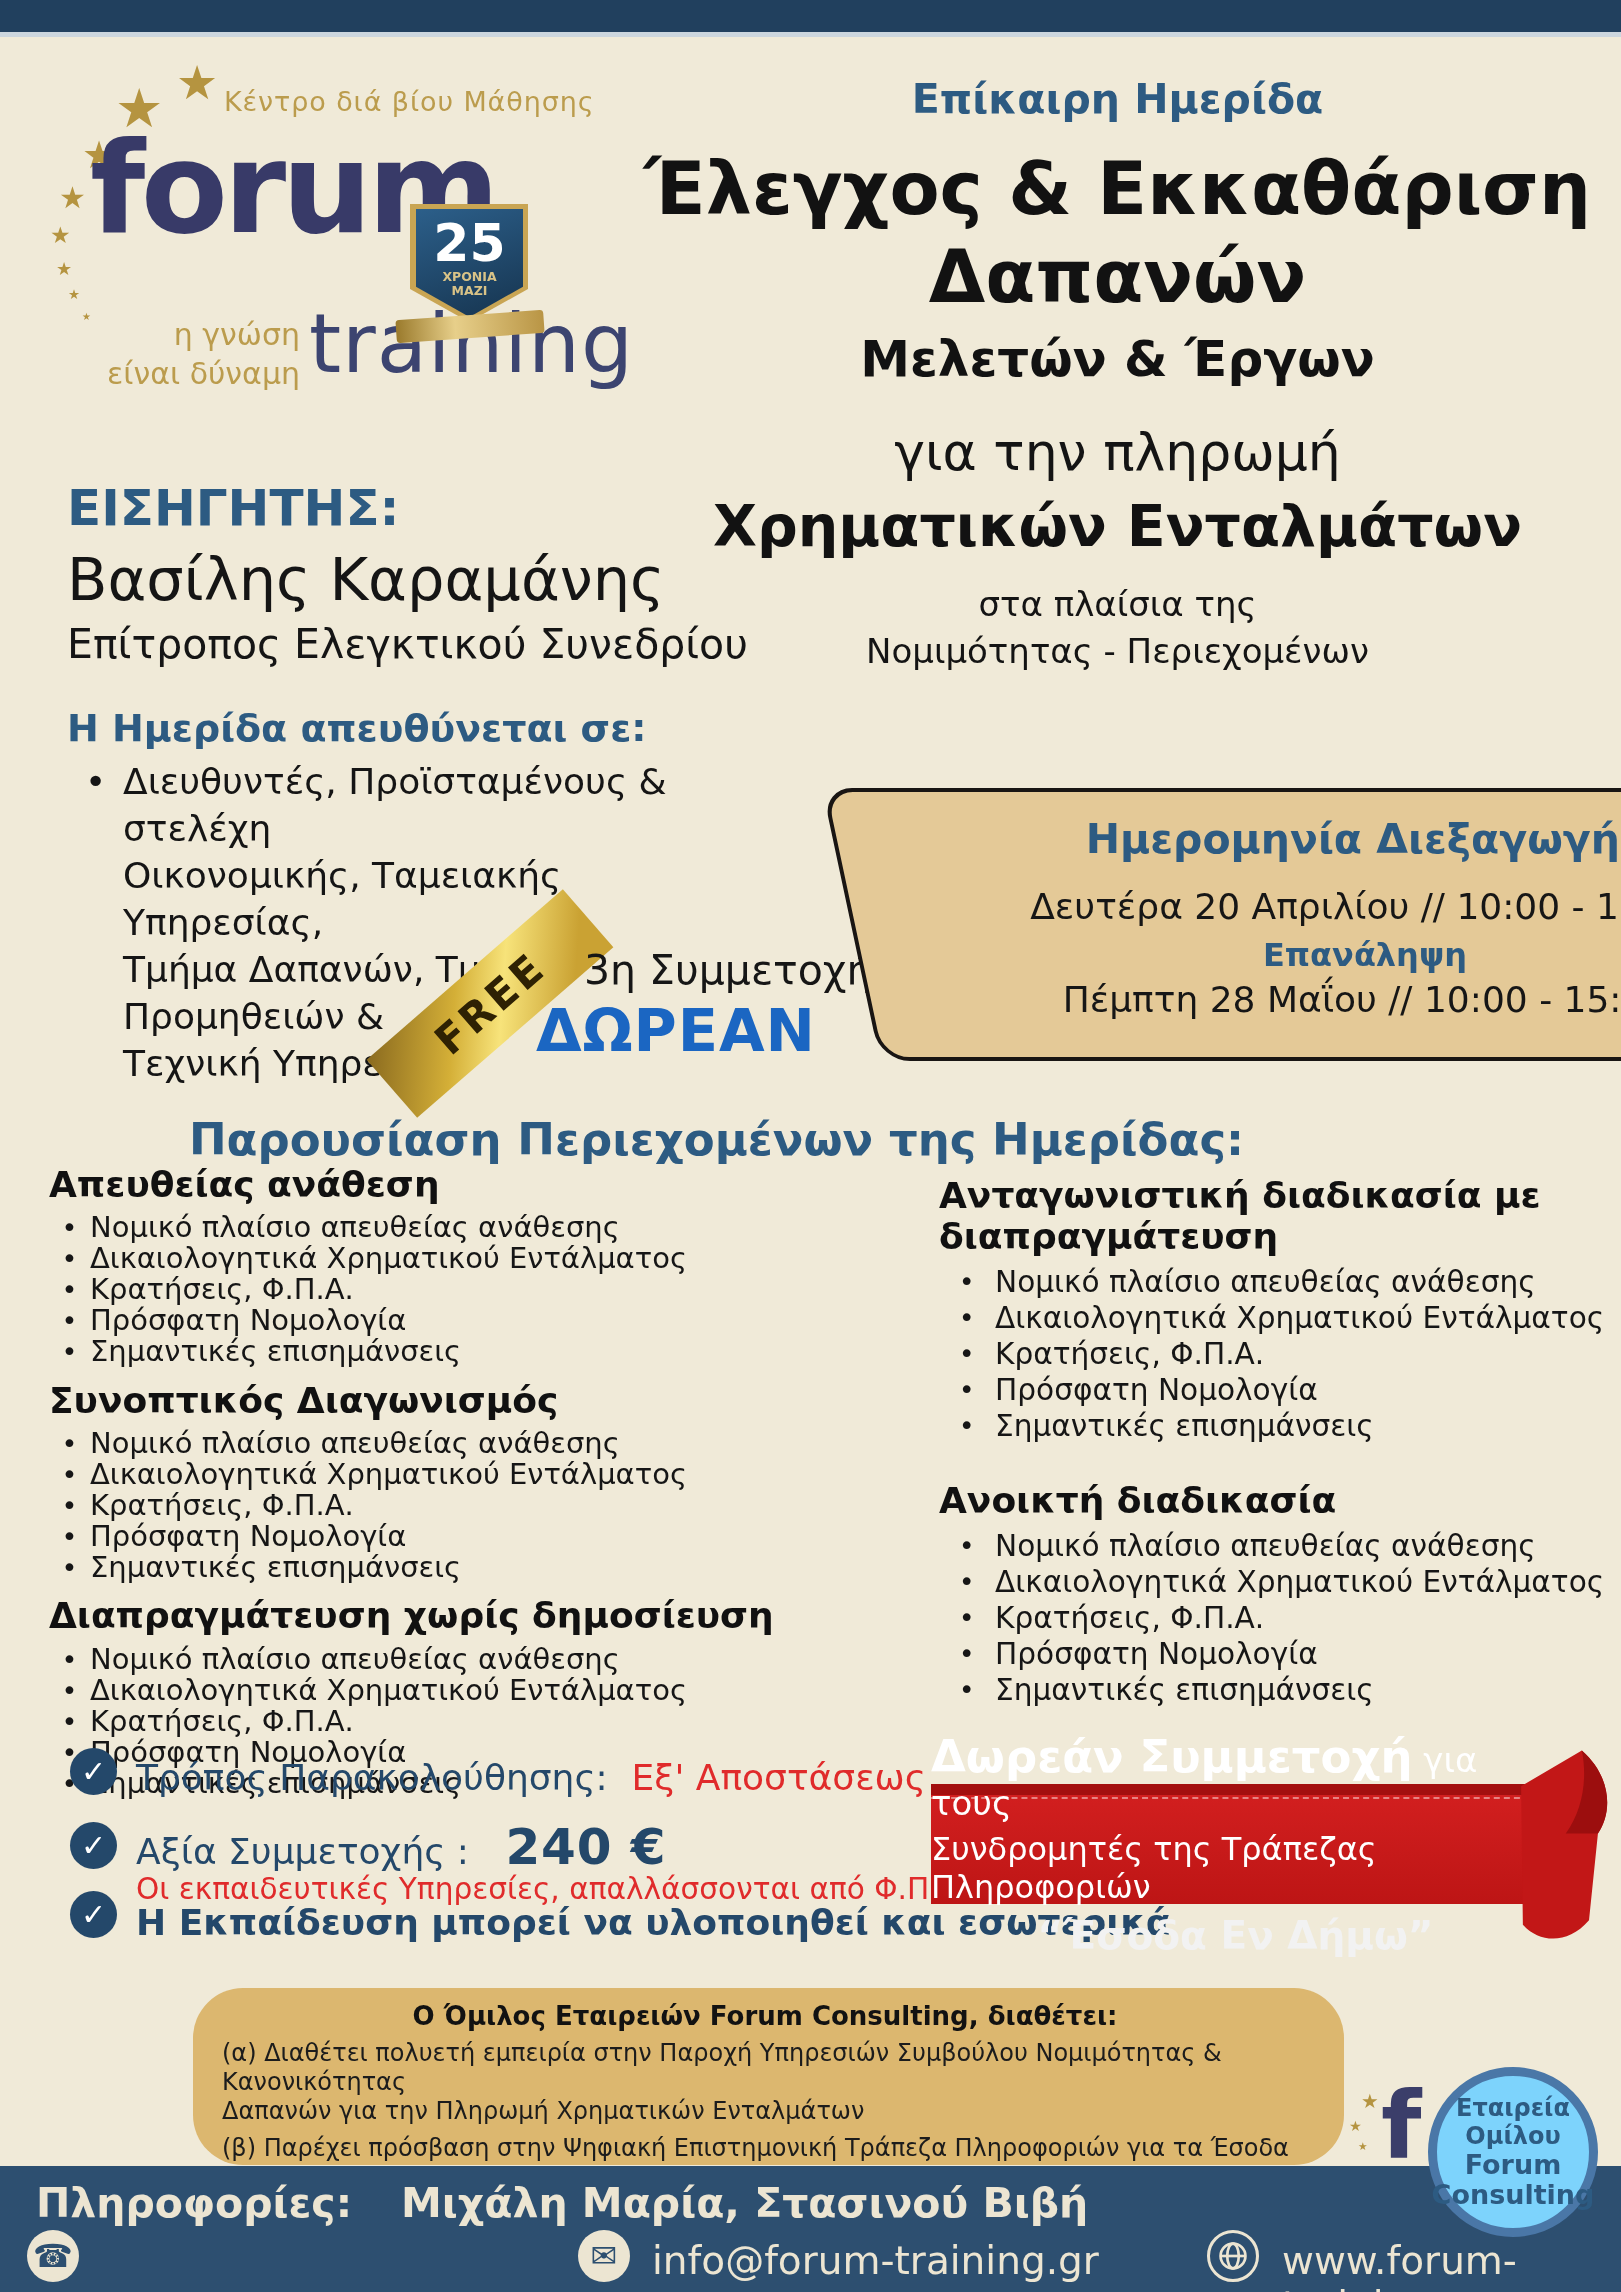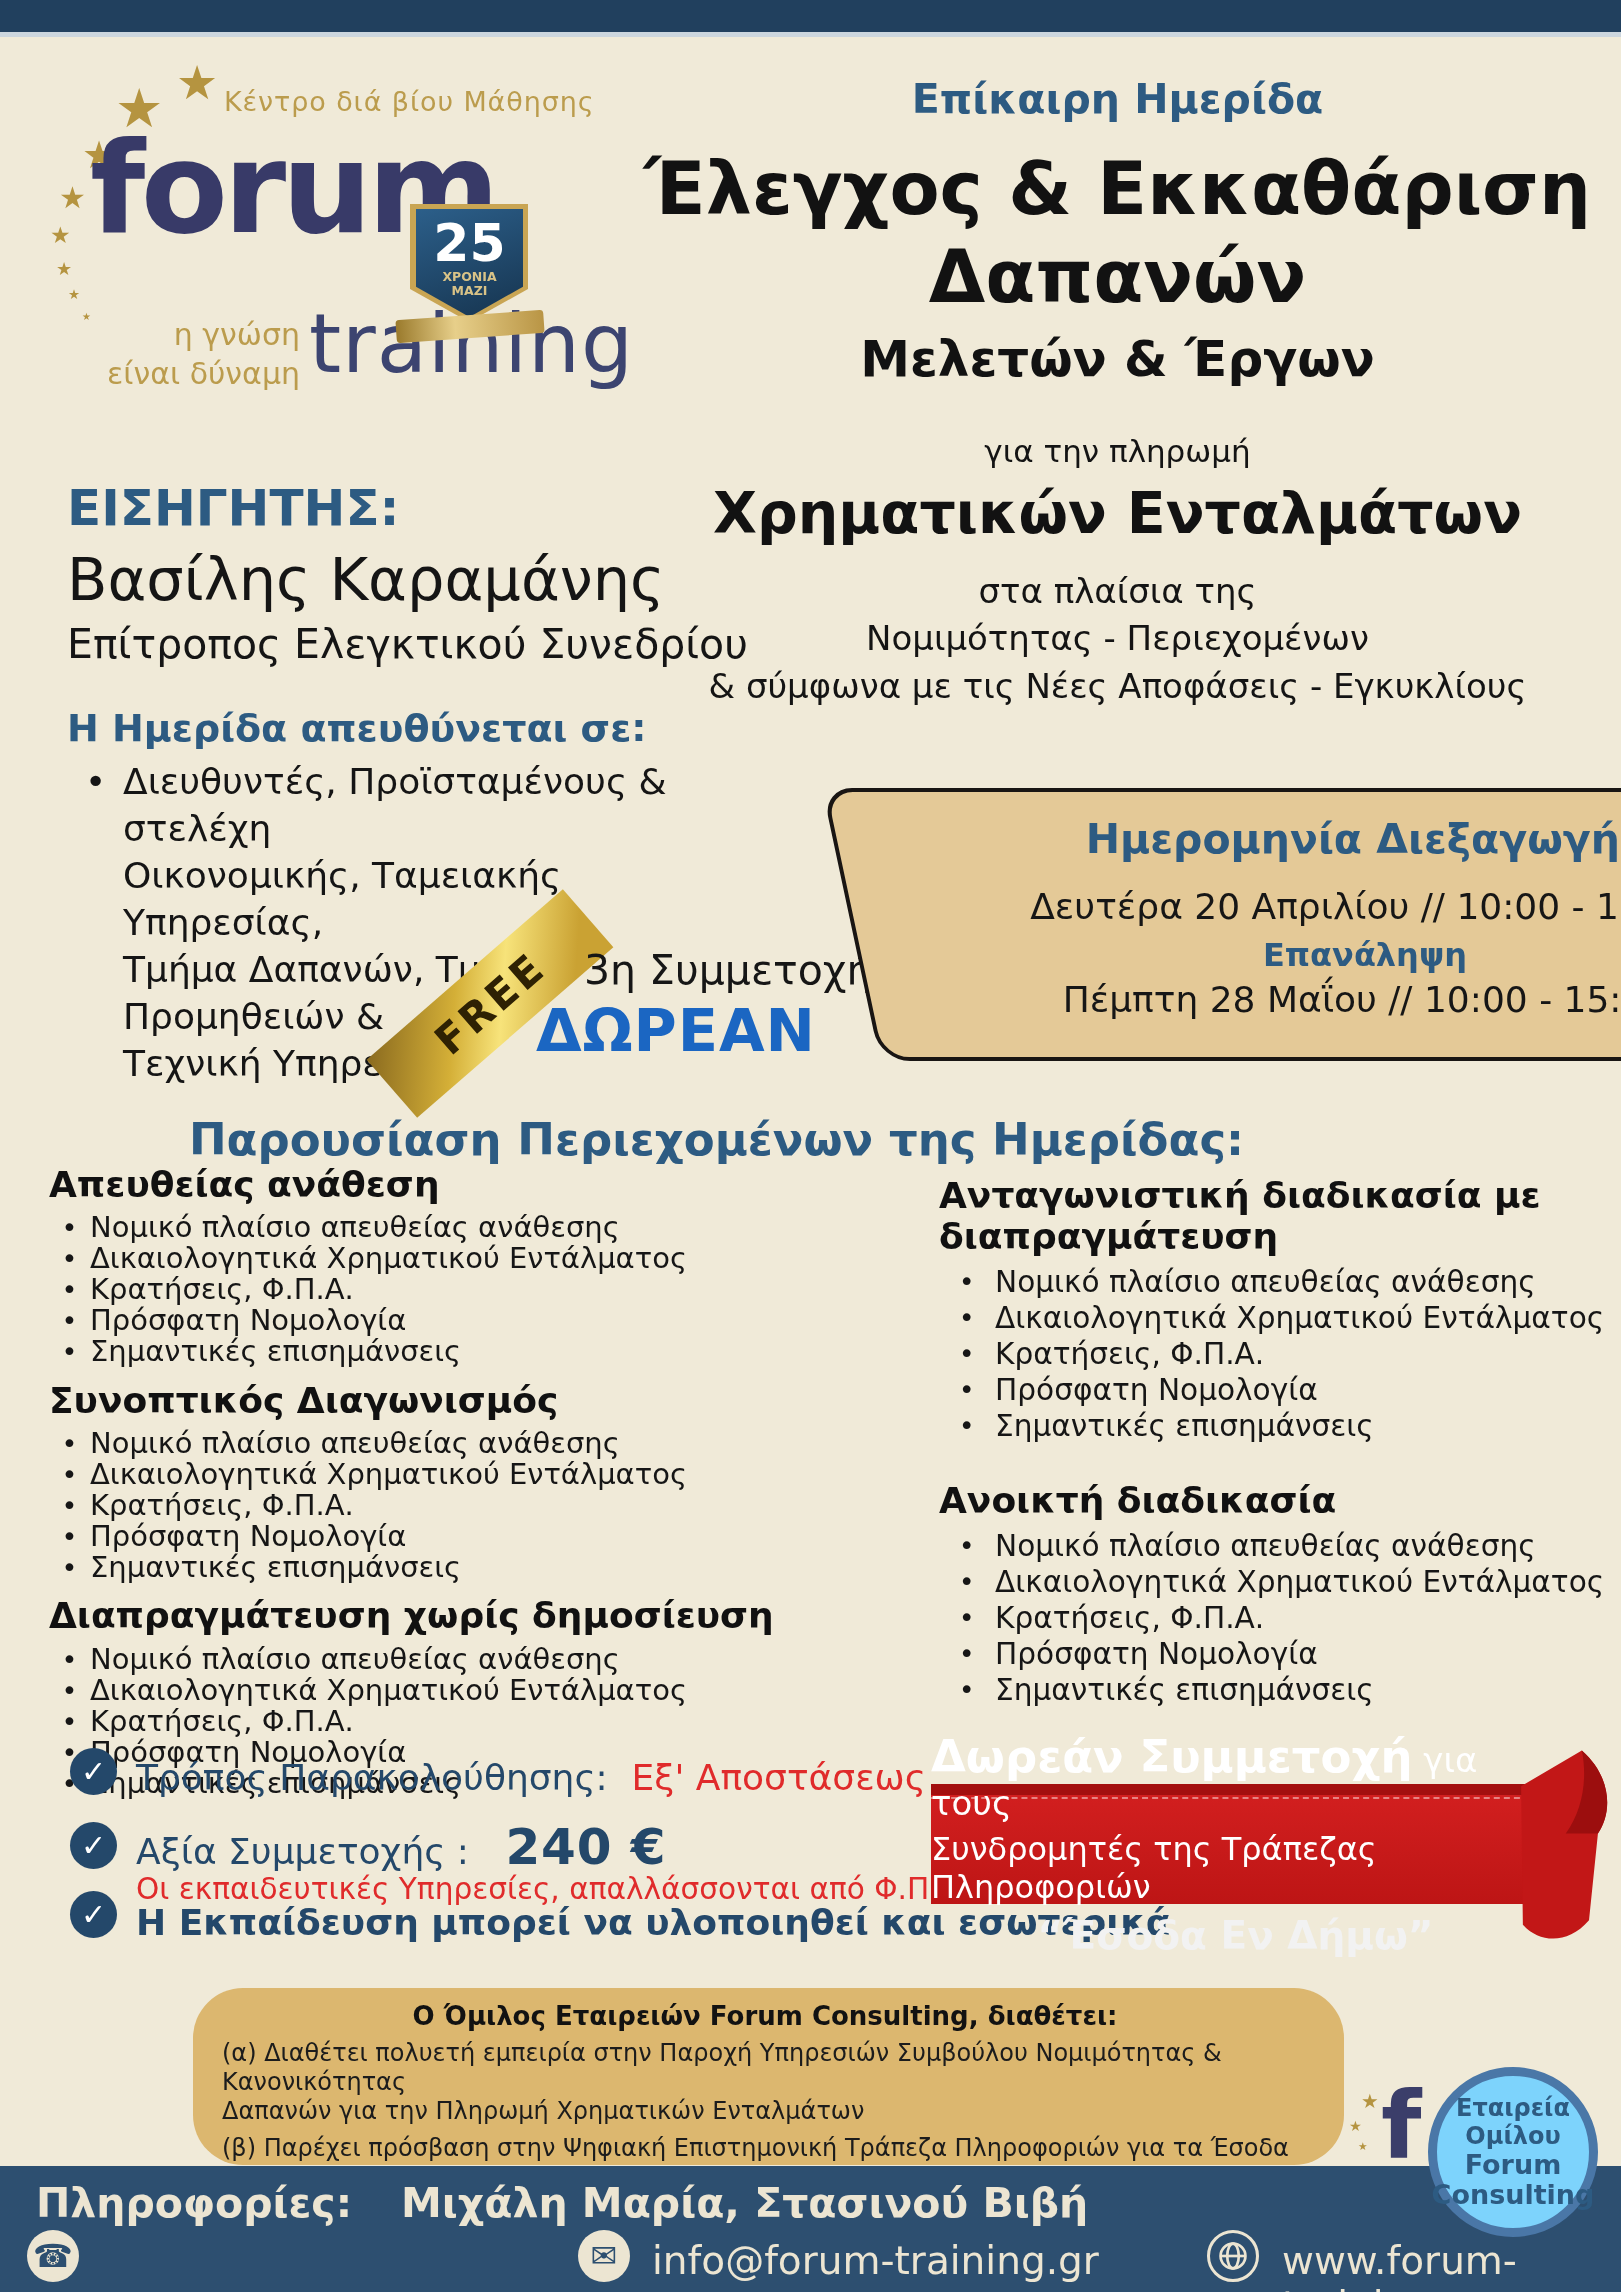--- a/index.html
+++ b/index.html
@@ -27,21 +27,21 @@
   .shield-ribbon{left:396px;top:315px;width:148px;height:23px;
       background:linear-gradient(90deg,#9a7a2c,#e7cf8a 40%,#b99545);transform:rotate(-4deg);border-radius:3.6px;}
 
   
   .hcol{left:618px;top:75px;width:999px;text-align:center;}
   .kicker{font-size:41px;font-weight:bold;color:#2d5b82;}
   .title1{font-size:73px;font-weight:bold;line-height:86px;margin-top:23px;color:#121212;}
   .title2{font-size:73px;font-weight:bold;line-height:86px;margin-top:1.8px;color:#121212;}
   .sub1{font-size:50px;font-weight:bold;margin-top:19.7px;color:#121212;}
   .sub2{font-size:50px;font-weight:bold;margin-top:10.7px;color:#121212;}
-  .leadin{font-size:31px;margin-top:45px;color:#141414;}
+  .leadin{font-size:52px;margin-top:34px;color:#141414;}
   .title3{font-size:57px;font-weight:bold;margin-top:10.7px;color:#121212;}
   .ctx{font-size:34px;margin-top:7.2px;color:#141414;}
   .ctx.first{margin-top:25px;}
 
   
   .spk-label{left:67px;top:479px;font-size:50px;font-weight:bold;color:#2d5b82;}
   .spk-name{left:67px;top:545px;font-size:59px;color:#151515;}
   .spk-title{left:67px;top:620px;font-size:41px;color:#151515;}
   .aud-head{left:67px;top:706px;font-size:38px;font-weight:bold;color:#2d5b82;}
   .aud-bullet{left:85px;top:758px;width:555px;font-size:36px;line-height:47px;color:#151515;
@@ -158,21 +158,20 @@
 
   <div class="abs hcol">
     <div class="kicker">Επίκαιρη Ημερίδα</div>
     <div class="title1">Έλεγχος &amp; Εκκαθάριση</div>
     <div class="title2">Δαπανών</div>
     <div class="sub2">Μελετών &amp; Έργων</div>
     <div class="leadin">για την πληρωμή</div>
     <div class="title3">Χρηματικών Ενταλμάτων</div>
     <div class="ctx first">στα πλαίσια της</div>
     <div class="ctx">Νομιμότητας - Περιεχομένων</div>
-    <div class="ctx">&amp; σύμφωνα με τις Νέες Αποφάσεις - Εγκυκλίους</div>
   </div>
 
   <div class="abs spk-label">ΕΙΣΗΓΗΤΗΣ:</div>
   <div class="abs spk-name">Βασίλης Καραμάνης</div>
   <div class="abs spk-title">Επίτροπος Ελεγκτικού Συνεδρίου</div>
 
   <div class="abs aud-head">Η Ημερίδα απευθύνεται σε:</div>
   <div class="aud-bullet pre">Διευθυντές, Προϊσταμένους &amp; στελέχη
 Οικονομικής, Ταμειακής Υπηρεσίας,
 Τμήμα Δαπανών, Τμήμα Προμηθειών &amp;

